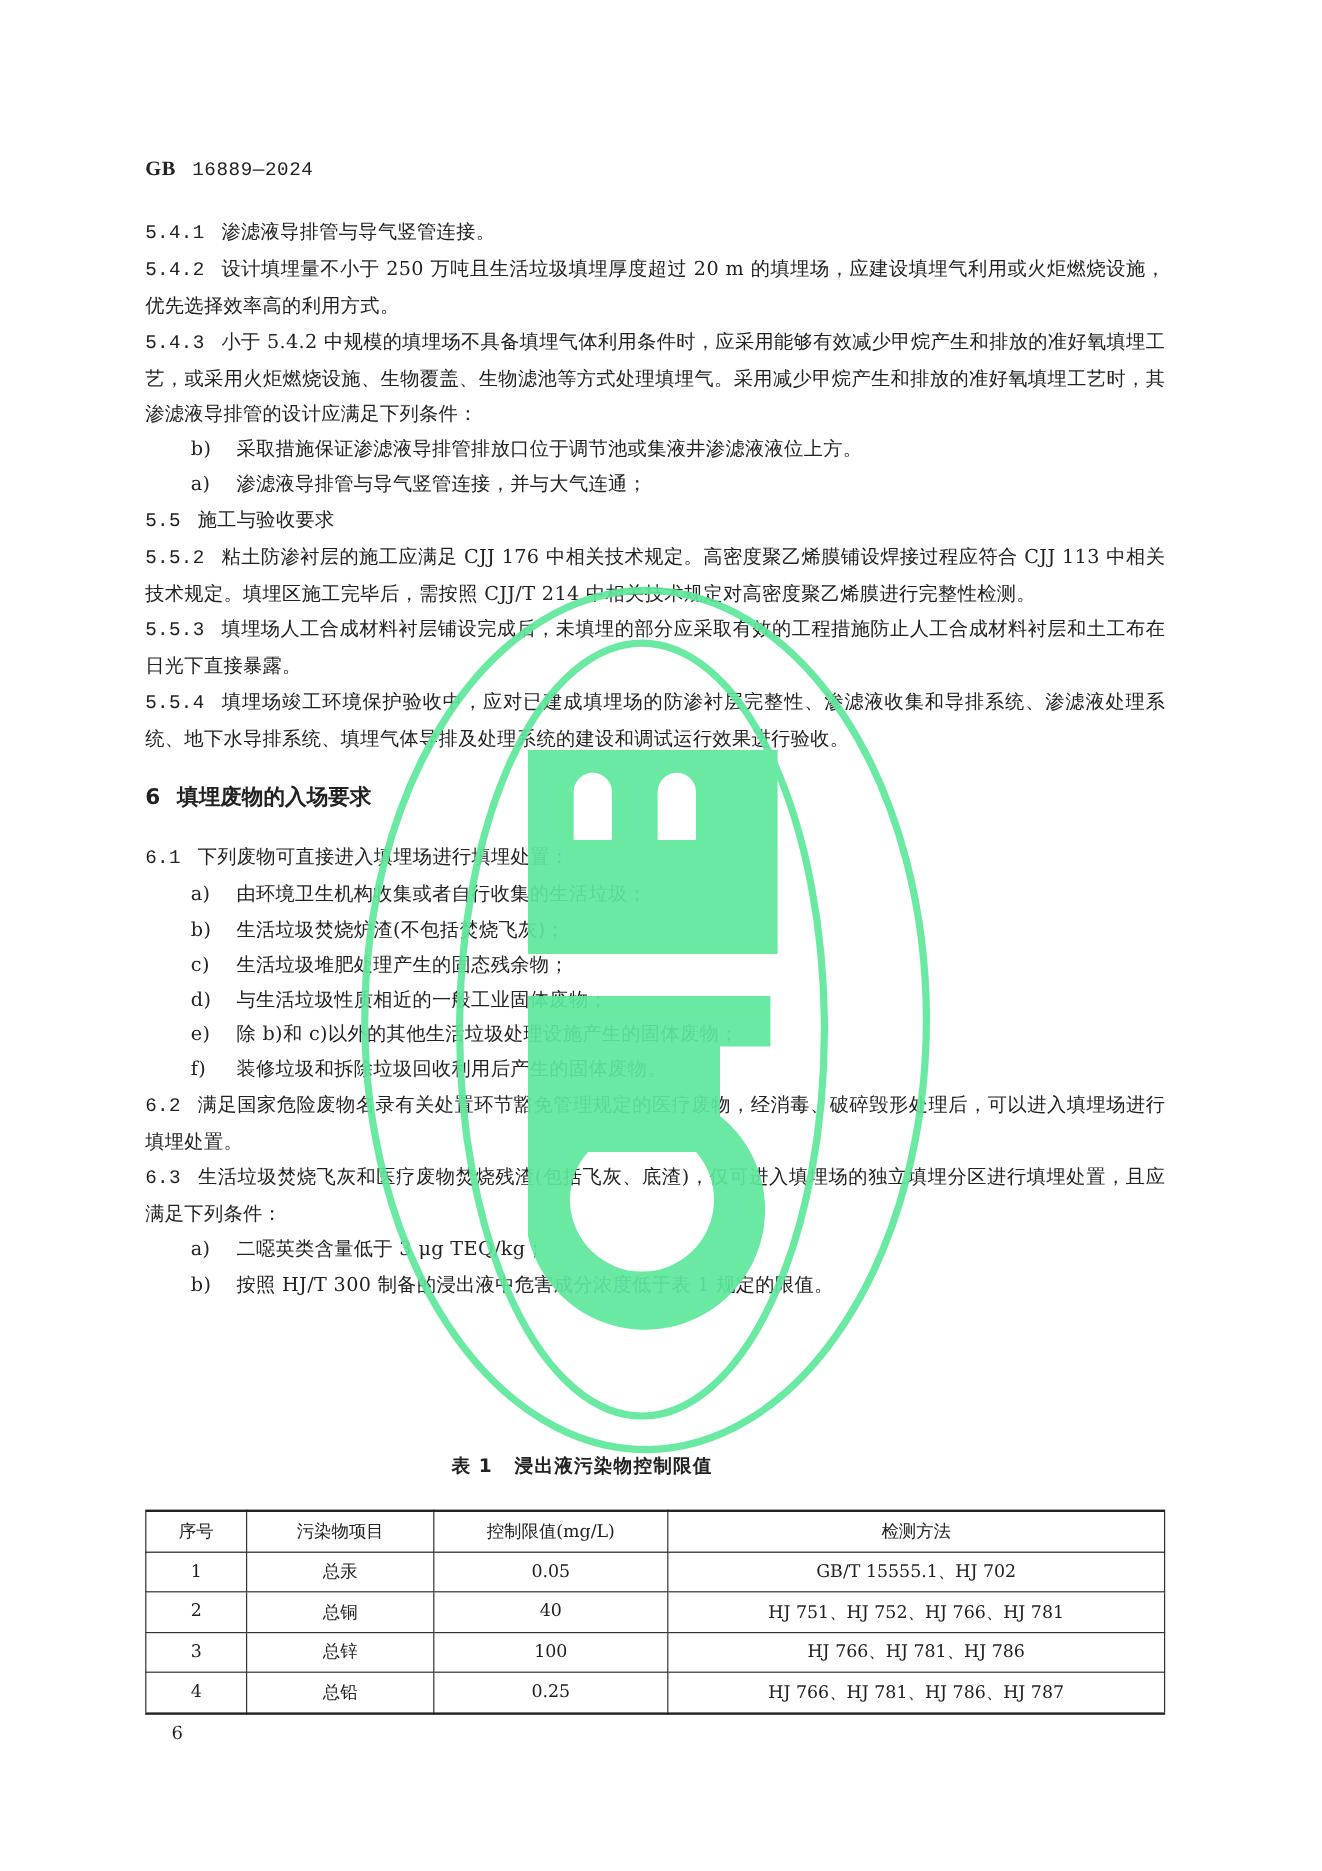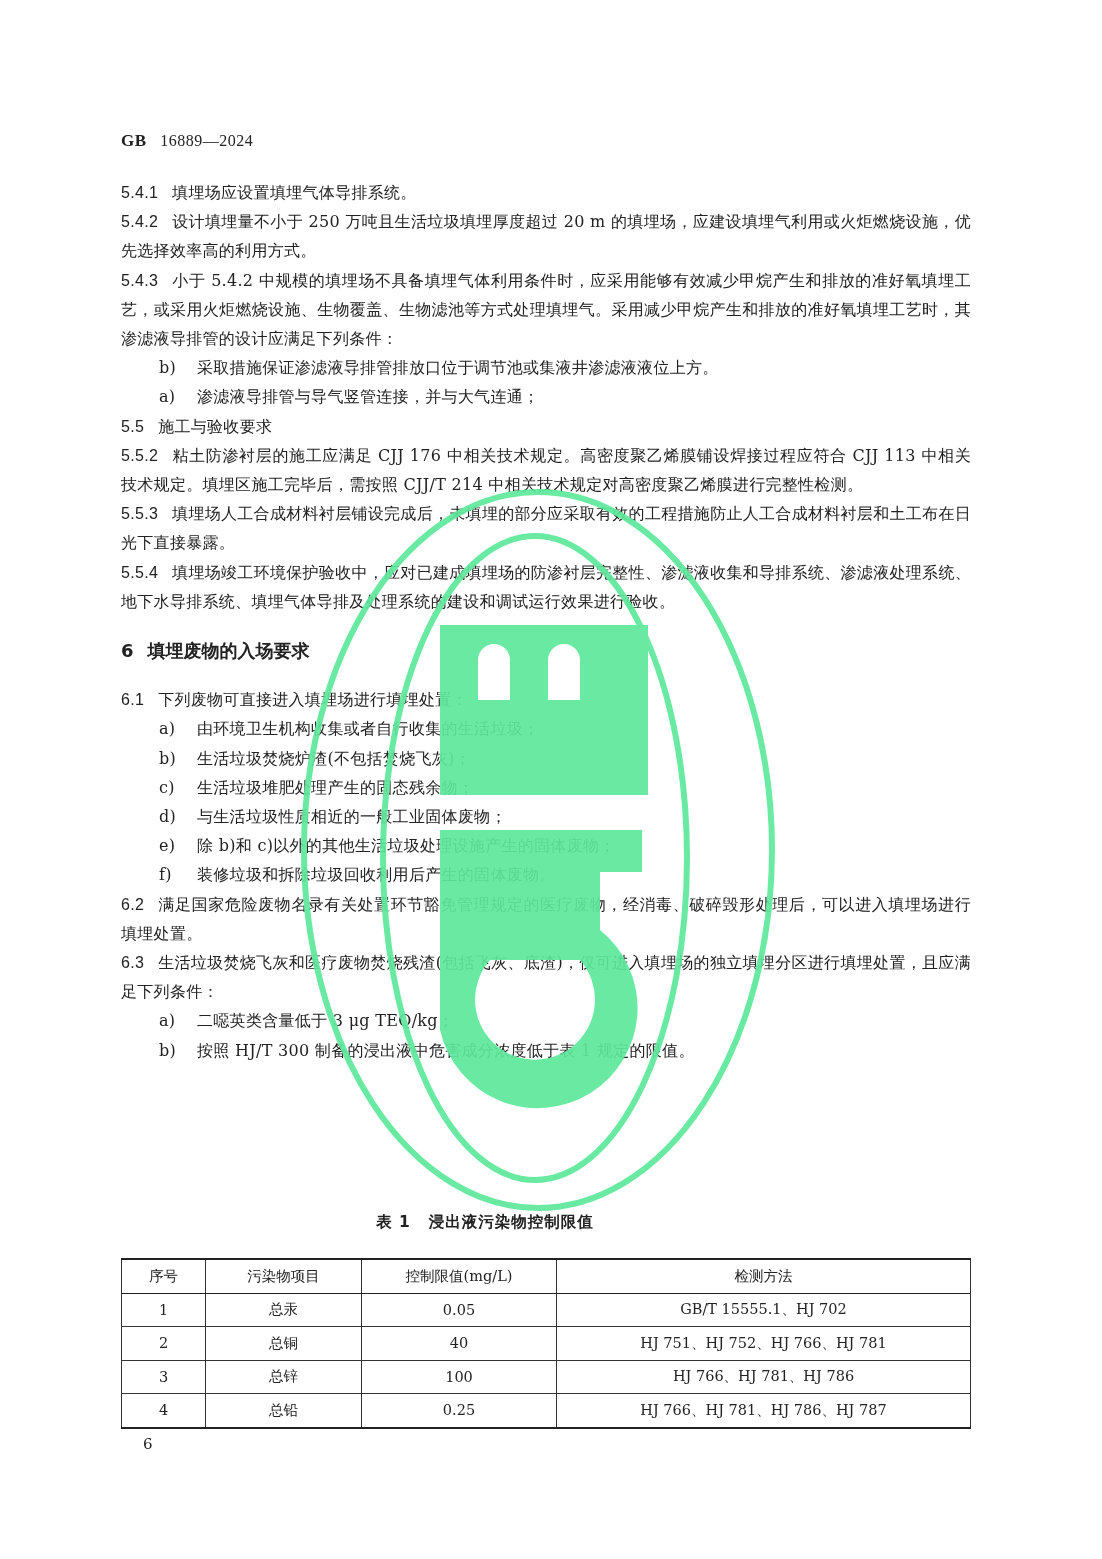--- a/index.html
+++ b/index.html
@@ -1,24 +1,24 @@
 <!DOCTYPE html>
 <html><head>
 <meta charset="utf-8">
 <style>
   html, body { margin: 0; padding: 0; background: #ffffff; }
   body { width: 1102px; height: 1559px; position: relative; overflow: hidden;
          font-family: "DejaVu Serif", "Liberation Serif", serif; color: #222; }
   .page { position: absolute; left: 0; top: 0; width: 1102px; height: 1559px; }
   .std-header { position: absolute; left: 121px; top: 131px; font-size: 16px; letter-spacing: 0.5px; }
   .std-header .gb { font-weight: bold; font-family: "Liberation Serif", serif; font-size: 17px; margin-right: 8px; margin-top: 16px; }
-  .std-header .num { font-family: Liberation Serif, serif; }
+  .std-header .num { font-family: Liberation Mono, monospace; }
   .body { position: absolute; left: 121px; top: 178px; width: 850px; font-size: 16px; line-height: 29.2px; }
   .p { margin: 0; text-align: justify; letter-spacing: 0.3px; }
-  .p .no { font-family: Liberation Sans, sans-serif; margin-right: 14px; }
+  .p .no { font-family: Liberation Mono, monospace; margin-right: 14px; }
   .li { margin: 0; padding-left: 38px; letter-spacing: 0.3px; }
   .li .mk { display: inline-block; width: 38px; }
   .h1 { margin: 20px 0 20px 0; font-family: "DejaVu Sans", sans-serif; font-weight: bold; font-size: 18px; }
   .h1 .no { margin-right: 14px; }
   .caption { position: absolute; left: 0; width: 970px; top: 1212px; text-align: center;
              font-family: "DejaVu Sans", sans-serif; font-weight: bold; font-size: 15.5px; letter-spacing: 1px; }
   .caption .no { margin-right: 18px; }
   table.t1 { position: absolute; left: 121px; top: 1258px; width: 850px; border-collapse: collapse;
              font-size: 14.5px; }
   table.t1 th, table.t1 td { border: 1px solid #333; height: 32.5px; padding: 0; text-align: center; font-weight: normal; }
@@ -31,21 +31,21 @@
 <body>
 
 <div class="page">
 
   <div class="std-header">
     <span class="gb">GB</span>
     <span class="num">16889—2024</span>
   </div>
 
   <div class="body">
-    <p class="p"><span class="no">5.4.1</span><span>填埋场应设置填埋气体导排系统。</span></p>
+    <p class="p"><span class="no">5.4.1</span><span>渗滤液导排管与导气竖管连接。</span></p>
     <p class="p"><span class="no">5.4.2</span><span>设计填埋量不小于 250 万吨且生活垃圾填埋厚度超过 20 m 的填埋场，应建设填埋气利用或火炬燃烧设施，优先选择效率高的利用方式。</span></p>
     <p class="p"><span class="no">5.4.3</span><span>小于 5.4.2 中规模的填埋场不具备填埋气体利用条件时，应采用能够有效减少甲烷产生和排放的准好氧填埋工艺，或采用火炬燃烧设施、生物覆盖、生物滤池等方式处理填埋气。采用减少甲烷产生和排放的准好氧填埋工艺时，其渗滤液导排管的设计应满足下列条件：</span></p>
     <p class="li"><span class="mk">b)</span><span>采取措施保证渗滤液导排管排放口位于调节池或集液井渗滤液液位上方。</span></p>
     <p class="li"><span class="mk">a)</span><span>渗滤液导排管与导气竖管连接，并与大气连通；</span></p>
     <p class="p"><span class="no">5.5</span><span>施工与验收要求</span></p>
     <p class="p"><span class="no">5.5.2</span><span>粘土防渗衬层的施工应满足 CJJ 176 中相关技术规定。高密度聚乙烯膜铺设焊接过程应符合 CJJ 113 中相关技术规定。填埋区施工完毕后，需按照 CJJ/T 214 中相关技术规定对高密度聚乙烯膜进行完整性检测。</span></p>
     <p class="p"><span class="no">5.5.3</span><span>填埋场人工合成材料衬层铺设完成后，未填埋的部分应采取有效的工程措施防止人工合成材料衬层和土工布在日光下直接暴露。</span></p>
     <p class="p"><span class="no">5.5.4</span><span>填埋场竣工环境保护验收中，应对已建成填埋场的防渗衬层完整性、渗滤液收集和导排系统、渗滤液处理系统、地下水导排系统、填埋气体导排及处理系统的建设和调试运行效果进行验收。</span></p>
 
     <h2 class="h1"><span class="no">6</span><span>填埋废物的入场要求</span></h2>

